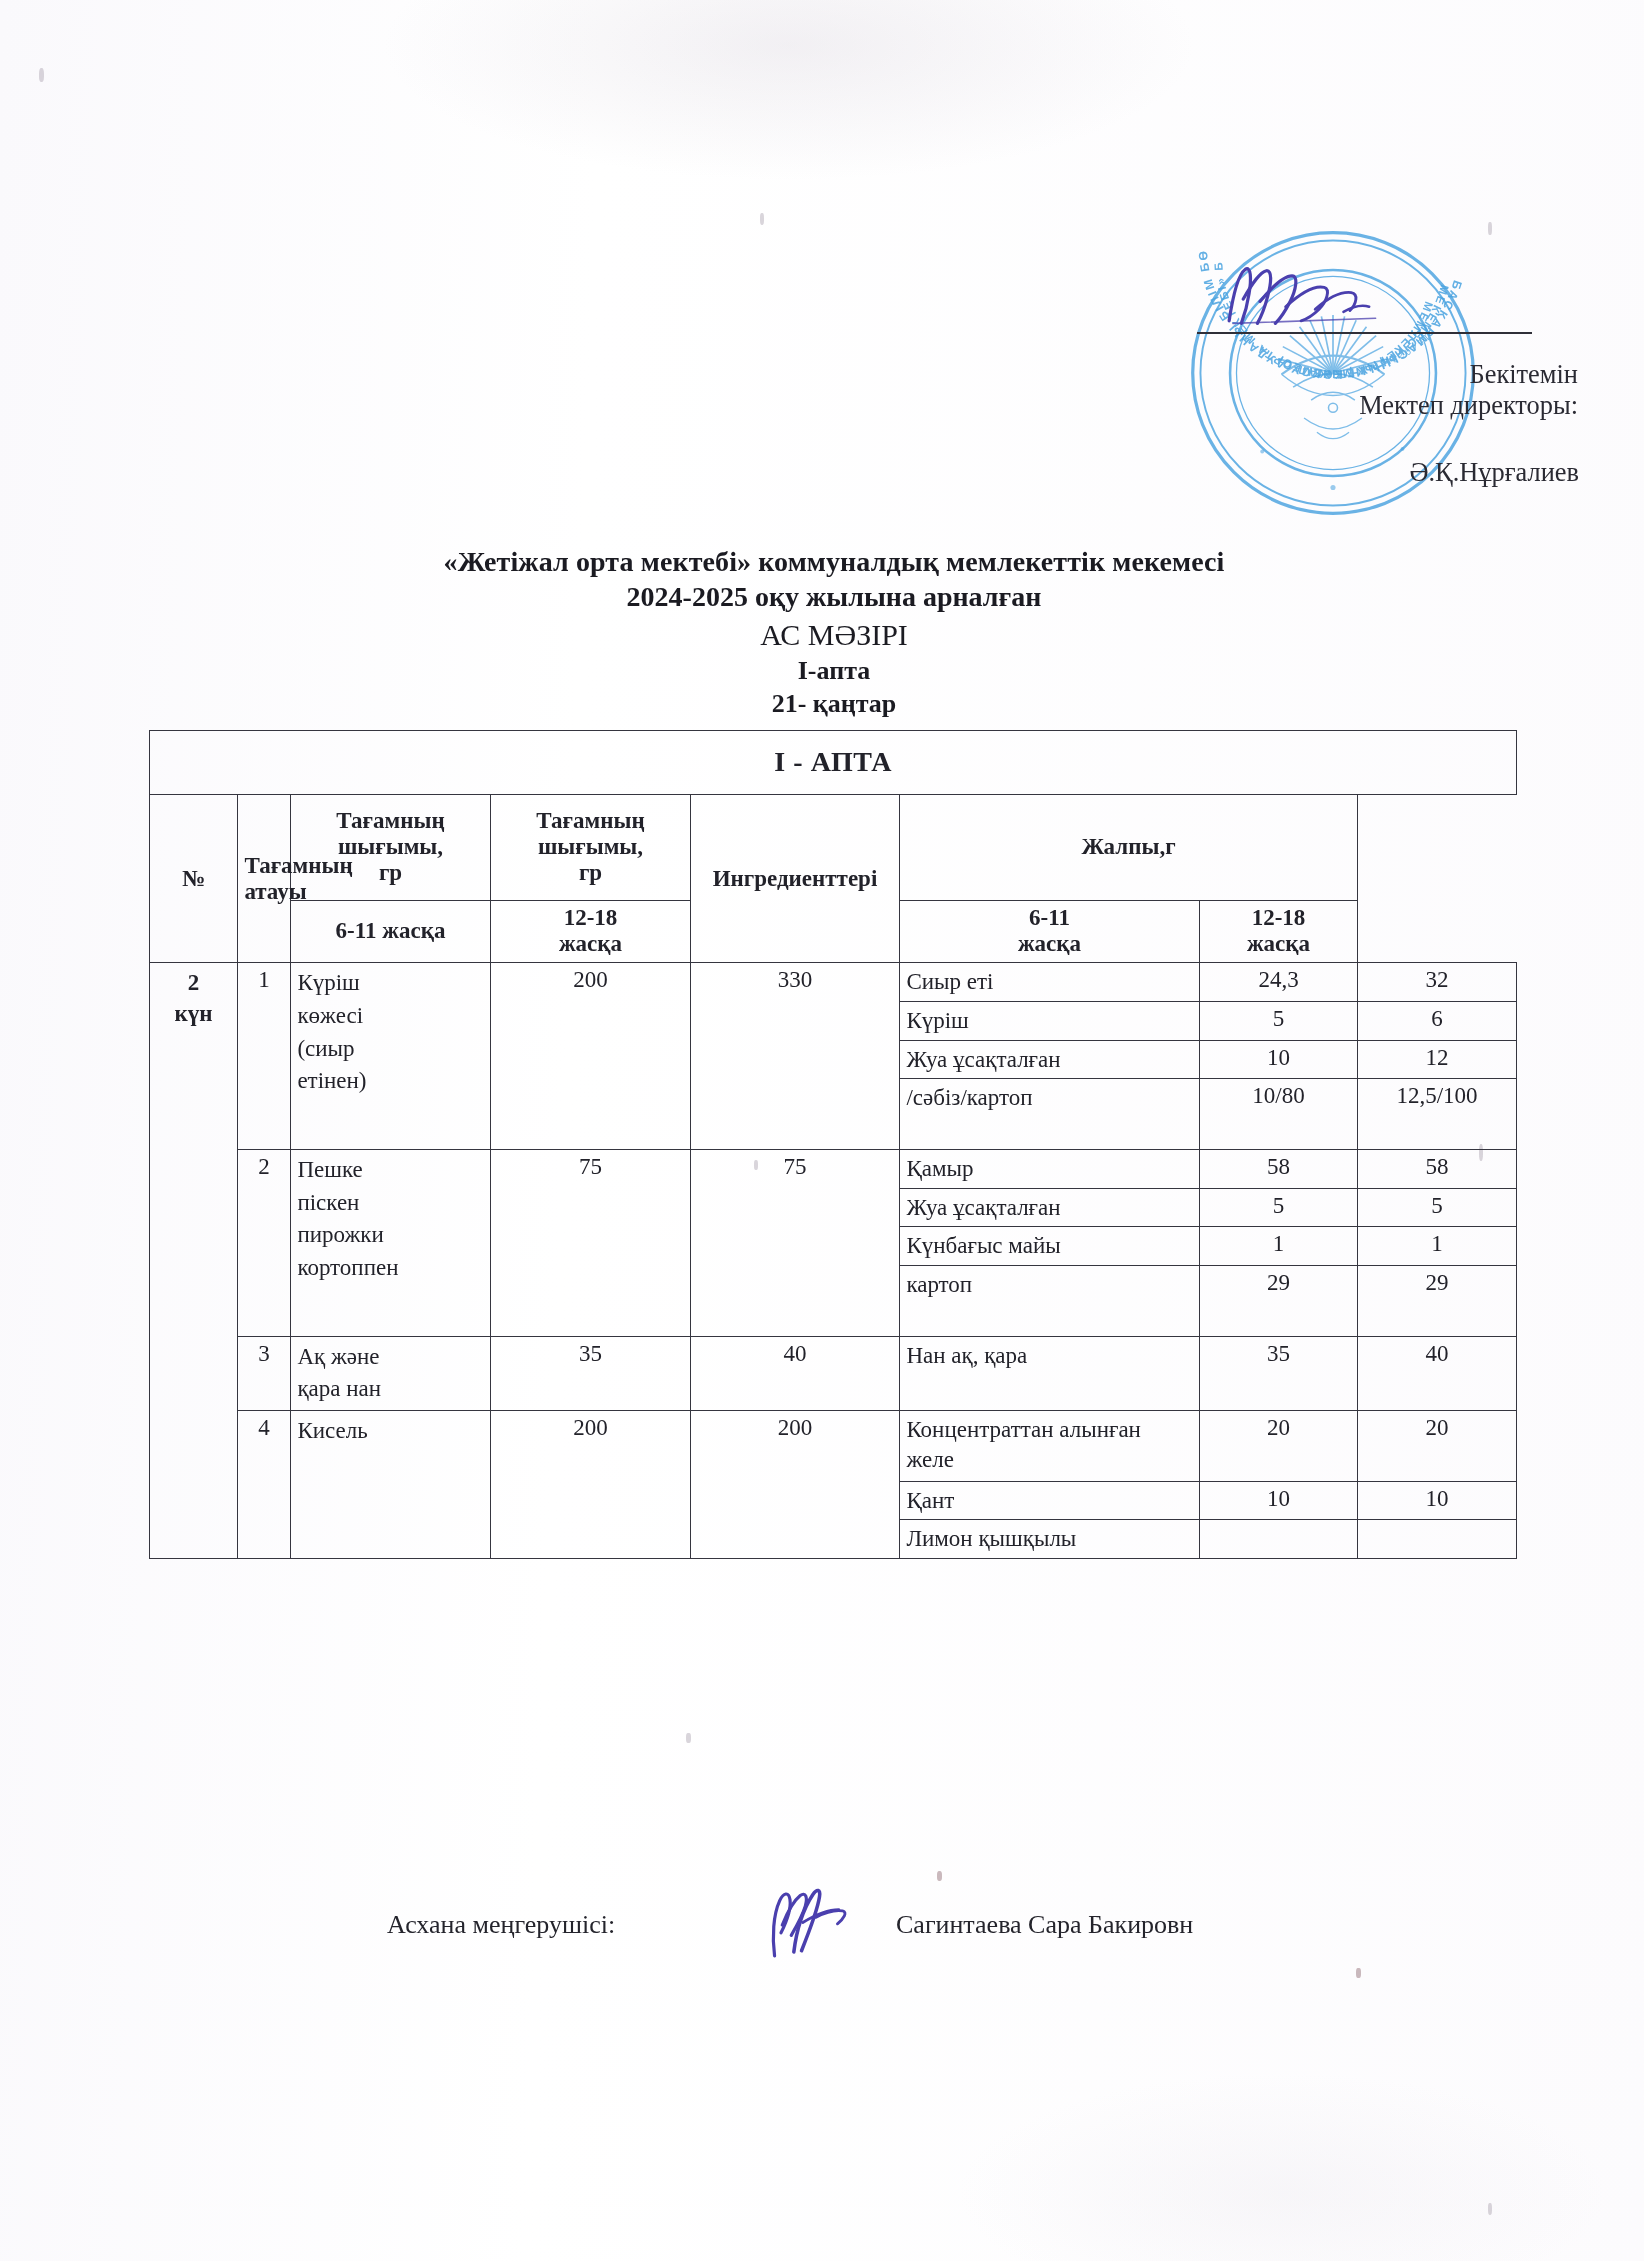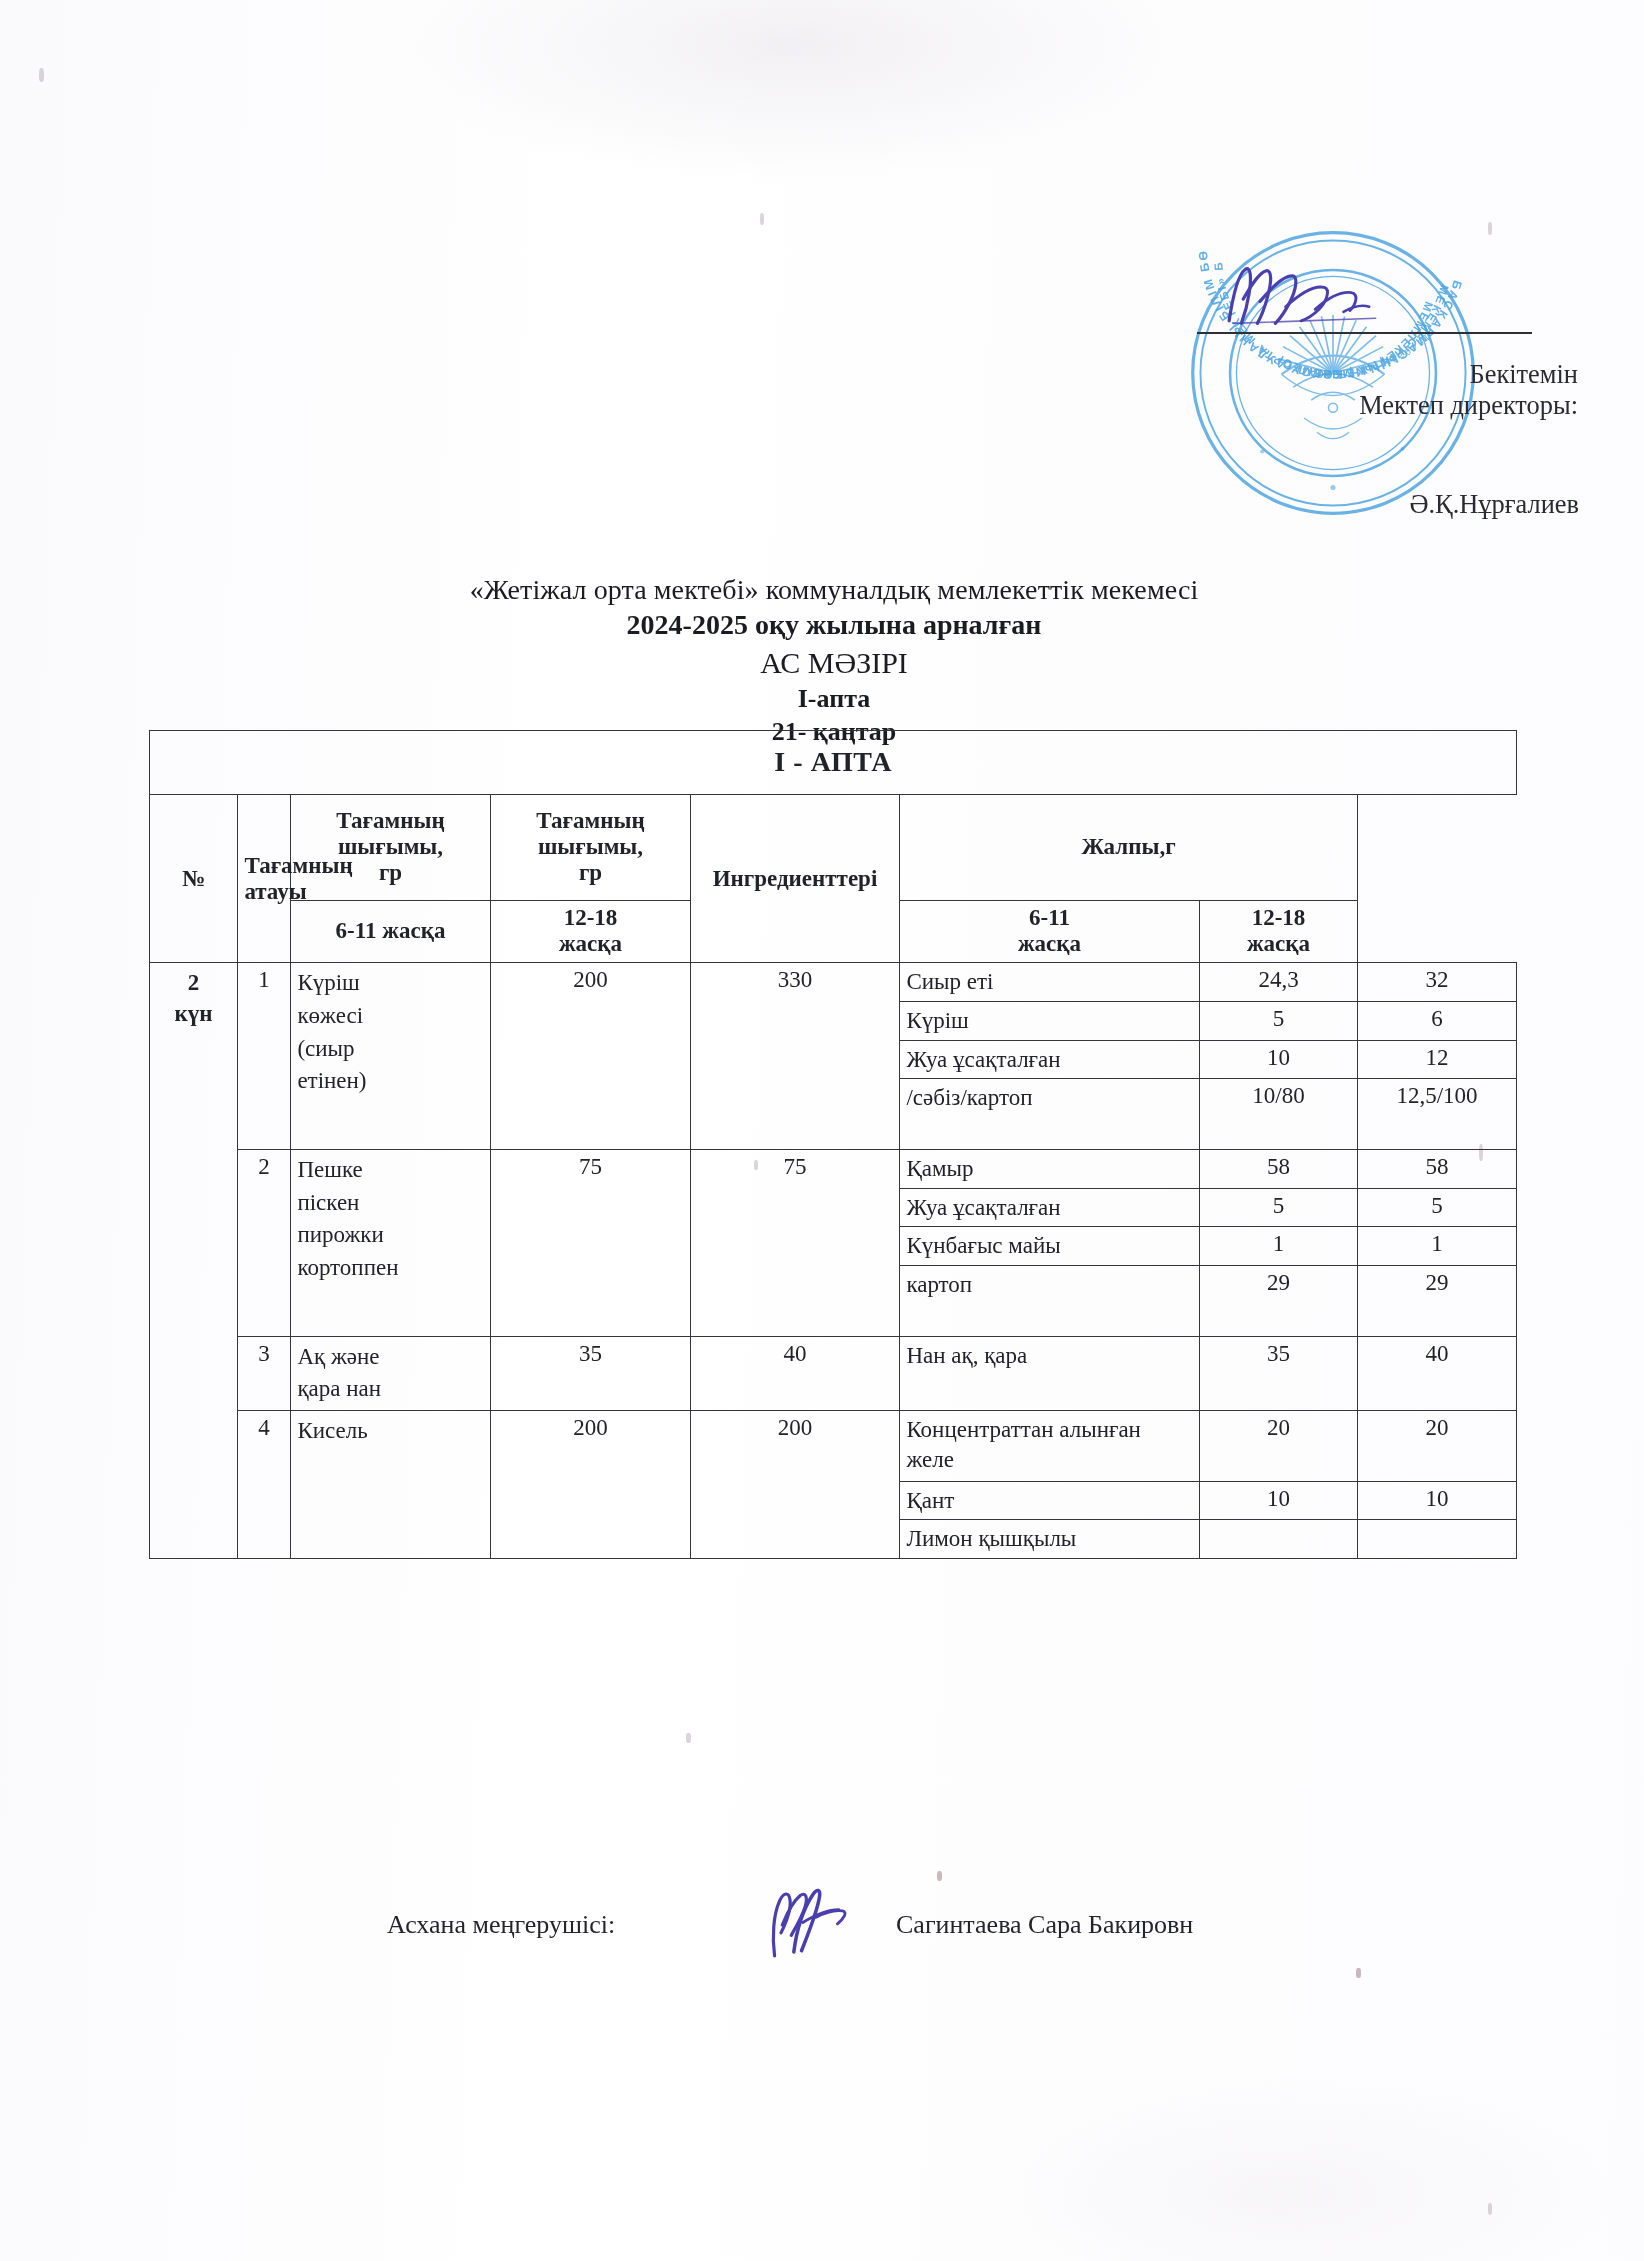--- a/index.html
+++ b/index.html
@@ -69,21 +69,20 @@
   }
   .director-name {
     position: absolute;
     left: 129px;
     top: 238px;
     width: 271px;
     text-align: right;
     font-size: 26.4px;
     color: #2a2a33;
     white-space: nowrap;
-    margin-top: 32px;
   }
   .dir-sign {
     position: absolute;
     left: 1224px;
     top: 259px;
     width: 167px;
     height: 71px;
     pointer-events: none;
   }
   .sig-rule {
@@ -98,24 +97,23 @@
   
   .titles {
     position: absolute;
     left: 148px;
     top: 544px;
     width: 1372px;
     text-align: center;
   }
   .titles .t-org {
     font-size: 28px;
-    font-weight: normal;
+    font-weight: bold;
     letter-spacing: 0.1px;
     line-height: 1.26;
-    margin-top: 28px;
   }
   .titles .t-year {
     font-size: 28px;
     font-weight: bold;
     line-height: 1.26;
   }
   .titles .t-menu {
     font-size: 30px;
     font-weight: normal;
     line-height: 1.3;

